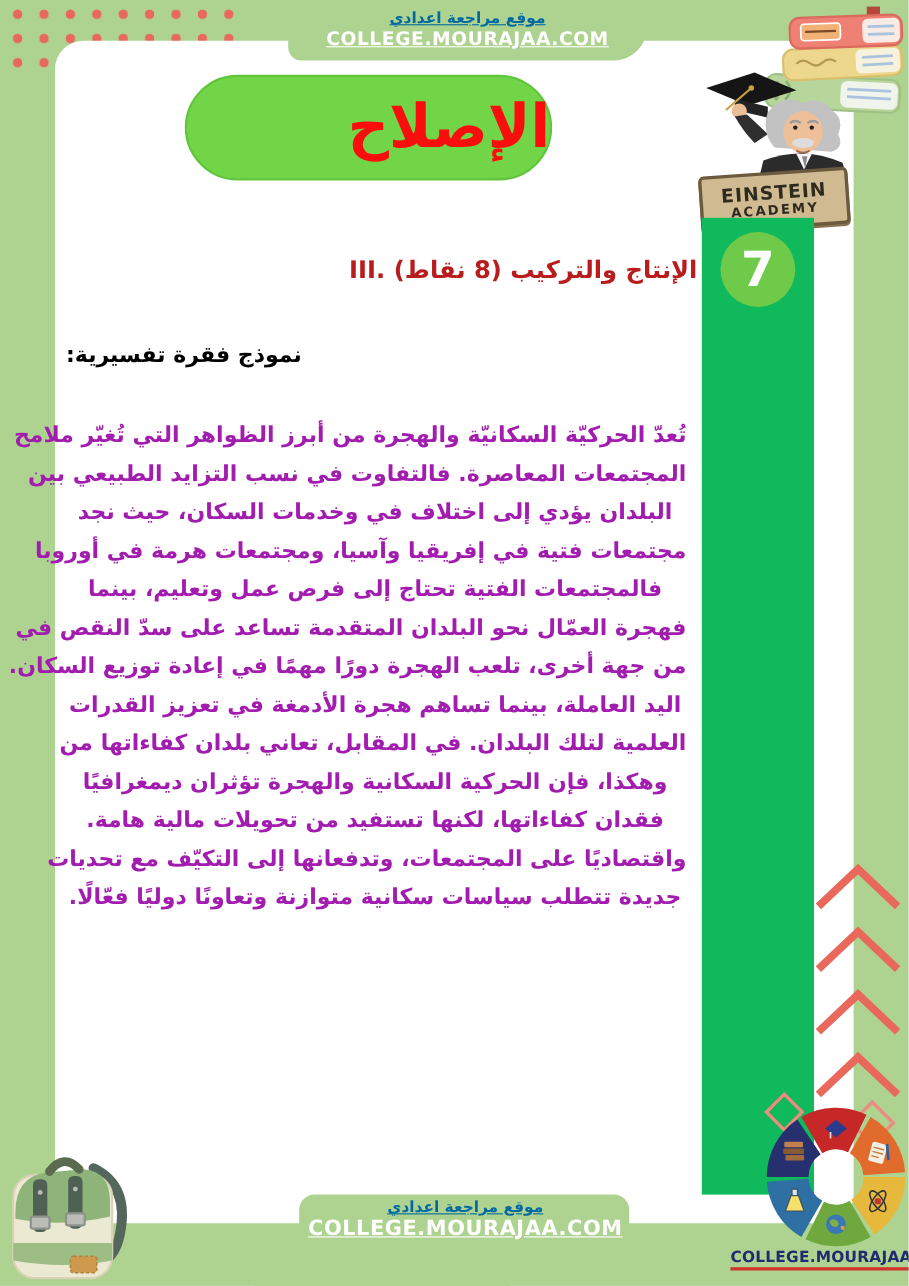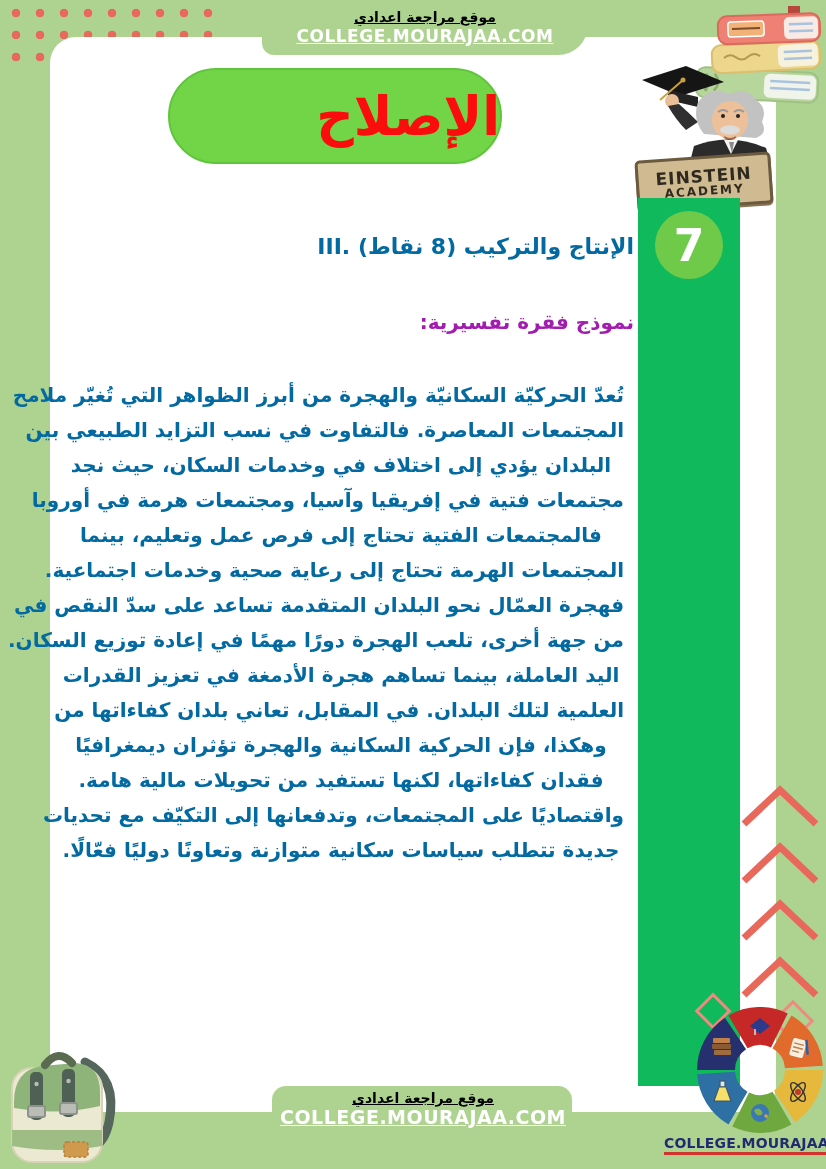--- a/index.html
+++ b/index.html
@@ -14,21 +14,21 @@
   .corner-sq{position:absolute;background:#b5473c;}
   .sq1{left:788px;top:6px;width:12px;height:12px;}
   .sq2{left:809px;top:26px;width:9px;height:9px;}
 
   
   .card{position:absolute;left:50px;top:37px;width:726px;height:1075px;background:#ffffff;border-radius:26px;}
 
   
   .head-band{position:absolute;left:262px;top:0;width:326px;height:55px;background:#aed391;border-radius:0 0 30px 12px;
     display:flex;flex-direction:column;align-items:center;justify-content:center;}
-  .site-ar{color:#000000;font-size:14px;font-weight:700;text-decoration:underline;direction:rtl;line-height:18px;}
+  .site-ar{color:#0369a1;font-size:14px;font-weight:700;text-decoration:underline;direction:rtl;line-height:18px;}
   .site-en{color:#ffffff;font-size:17px;font-weight:800;text-decoration:underline;letter-spacing:0.5px;line-height:21px;}
 
   
   .title-pill{position:absolute;left:168px;top:68px;width:330px;height:92px;background:#72d548;border:2px solid #5fc63c;
     border-radius:48px;display:flex;align-items:center;justify-content:flex-end;}
   .title-pill span{color:#fb0d0d;font-size:52px;font-weight:800;direction:rtl;transform:scaleY(1.05);}
 
   
   .books-svg{position:absolute;left:692px;top:10px;width:134px;height:95px;}
   .einstein-svg{position:absolute;left:628px;top:50px;width:150px;height:112px;}
@@ -38,26 +38,26 @@
   .sign .l1{font-size:17px;font-weight:800;color:#2f2a1e;letter-spacing:1px;line-height:18px;}
   .sign .l2{font-size:12px;font-weight:700;color:#2f2a1e;letter-spacing:2px;line-height:13px;}
 
   
   .side-bar{position:absolute;left:638px;top:198px;width:102px;height:888px;background:#10b95c;}
   .num-badge{position:absolute;left:655px;top:211px;width:68px;height:68px;border-radius:50%;background:#6fca4a;
     display:flex;align-items:center;justify-content:center;}
   .num-badge span{color:#ffffff;font-size:44px;font-weight:700;}
 
   
-  .heading{position:absolute;left:60px;top:234px;width:574px;direction:rtl;text-align:right;color:#0369a1;
+  .heading{position:absolute;left:60px;top:234px;width:574px;direction:rtl;text-align:right;color:#b91c1c;
     font-size:22px;font-weight:700;}
   .heading .rom{direction:ltr;unicode-bidi:embed;display:inline-block;}
-  .subheading{position:absolute;left:60px;top:310px;width:574px;direction:rtl;text-align:right;color:#a21caf;
+  .subheading{position:absolute;left:60px;top:310px;width:574px;direction:rtl;text-align:left;color:#000000;
     font-size:20px;font-weight:700;}
-  .essay{position:absolute;left:58px;top:378px;width:566px;direction:rtl;text-align:center;color:#0369a1;
+  .essay{position:absolute;left:58px;top:378px;width:566px;direction:rtl;text-align:center;color:#a21caf;
     font-size:20px;font-weight:700;line-height:35px;}
   .essay div{white-space:nowrap;}
 
   
   .chevrons{position:absolute;left:736px;top:770px;width:90px;height:230px;}
 
   
   .foot-tab{position:absolute;left:272px;top:1086px;width:300px;height:34px;background:#aed391;border-radius:14px 14px 0 0;}
   .footer-text{position:absolute;left:238px;top:1089px;width:370px;display:flex;flex-direction:column;align-items:center;}
   .footer-text .site-ar{font-size:14px;}
@@ -158,21 +158,20 @@
   </div>
 
   <div class="subheading">نموذج فقرة تفسيرية:</div>
 
   <div class="essay">
     <div>تُعدّ الحركيّة السكانيّة والهجرة من أبرز الظواهر التي تُغيّر ملامح</div>
     <div>المجتمعات المعاصرة. فالتفاوت في نسب التزايد الطبيعي بين</div>
     <div>البلدان يؤدي إلى اختلاف في وخدمات السكان، حيث نجد</div>
     <div>مجتمعات فتية في إفريقيا وآسيا، ومجتمعات هرمة في أوروبا</div>
     <div>فالمجتمعات الفتية تحتاج إلى فرص عمل وتعليم، بينما</div>
-    <div>المجتمعات الهرمة تحتاج إلى رعاية صحية وخدمات اجتماعية.</div>
     <div>فهجرة العمّال نحو البلدان المتقدمة تساعد على سدّ النقص في</div>
     <div>من جهة أخرى، تلعب الهجرة دورًا مهمًا في إعادة توزيع السكان.</div>
     <div>اليد العاملة، بينما تساهم هجرة الأدمغة في تعزيز القدرات</div>
     <div>العلمية لتلك البلدان. في المقابل، تعاني بلدان كفاءاتها من</div>
     <div>وهكذا، فإن الحركية السكانية والهجرة تؤثران ديمغرافيًا</div>
     <div>فقدان كفاءاتها، لكنها تستفيد من تحويلات مالية هامة.</div>
     <div>واقتصاديًا على المجتمعات، وتدفعانها إلى التكيّف مع تحديات</div>
     <div>جديدة تتطلب سياسات سكانية متوازنة وتعاونًا دوليًا فعّالًا.</div>
   </div>
 

